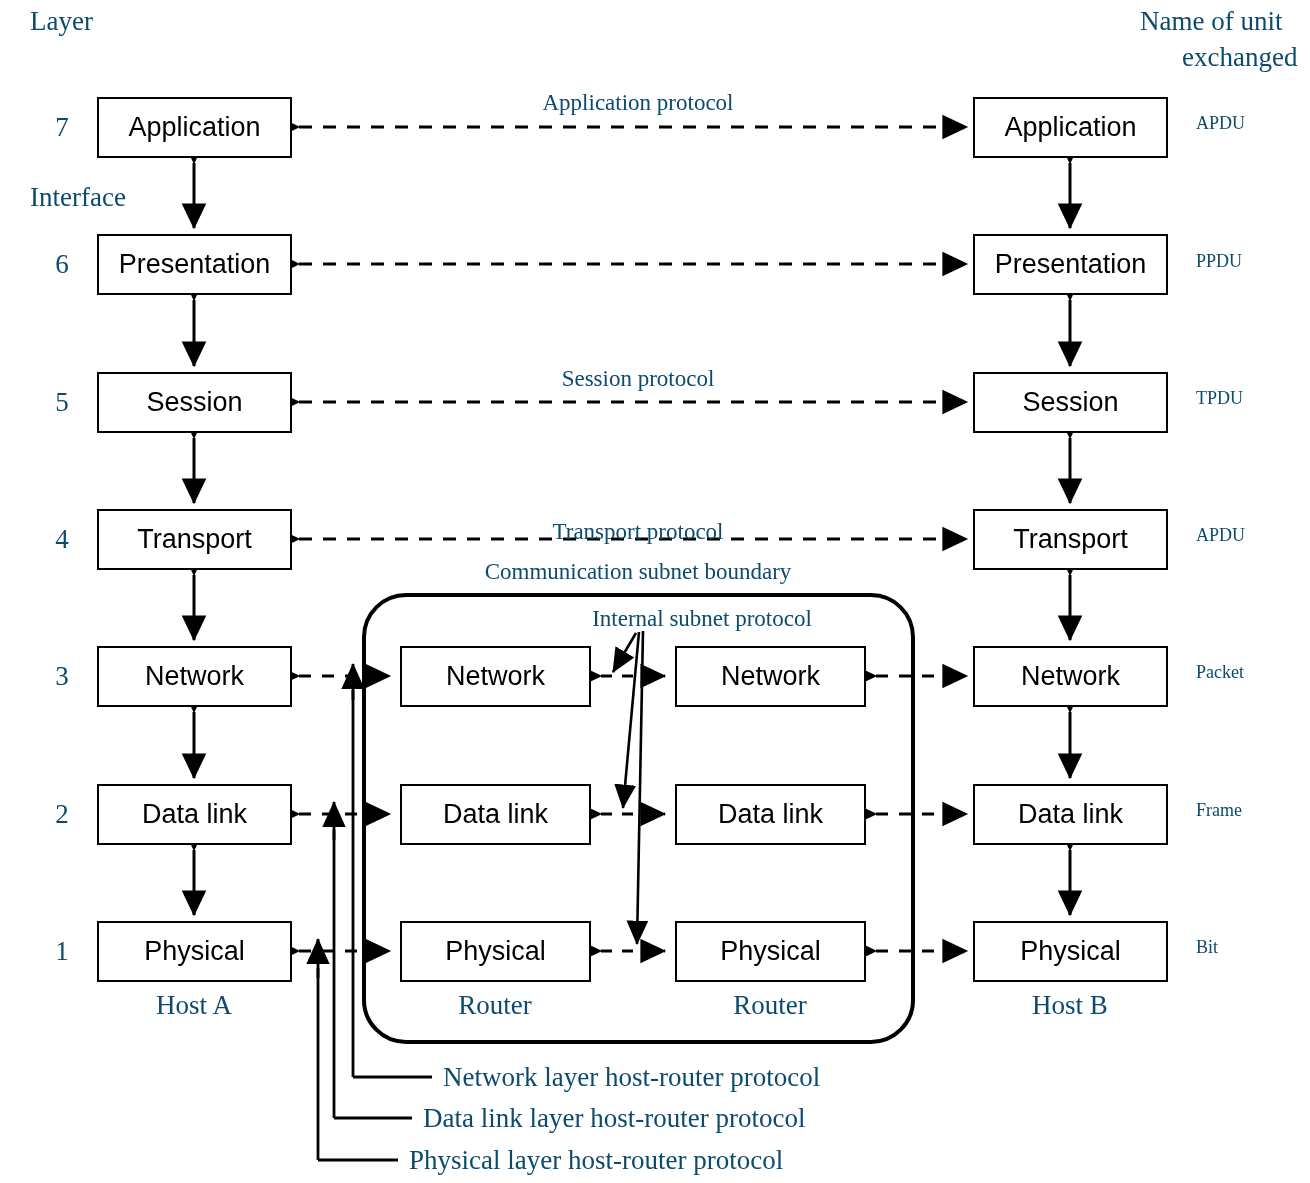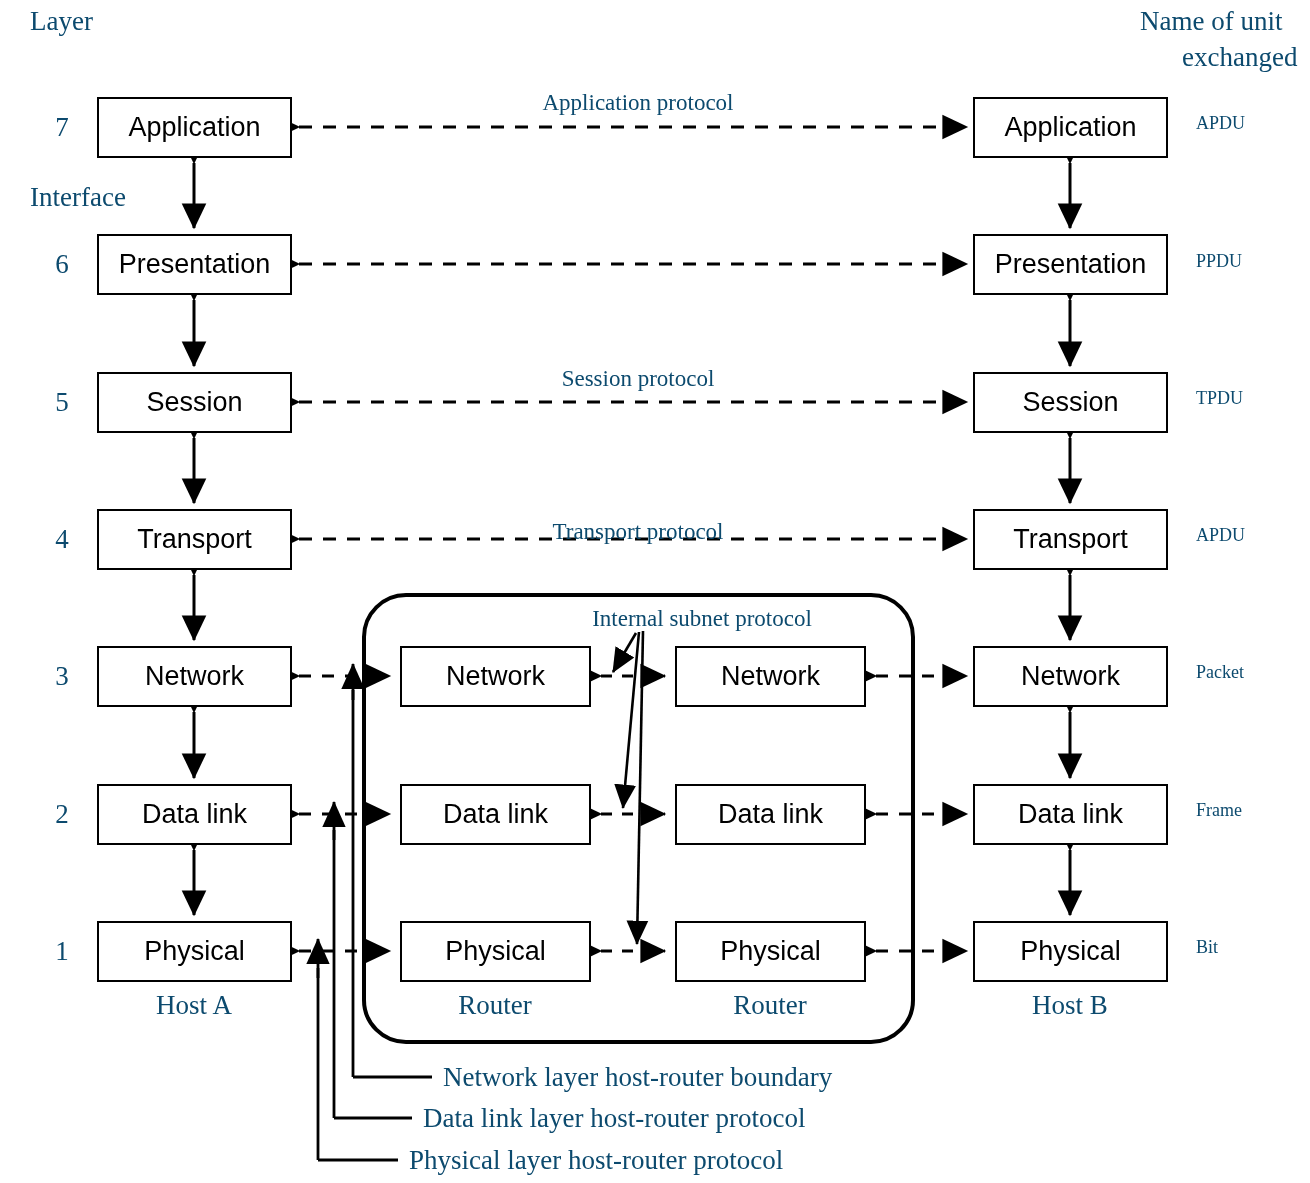--- a/index.html
+++ b/index.html
@@ -190,32 +190,33 @@
     <span class="box-label">Data link</span>
     </div>
   <div class="box" style="left:675px;top:921px;width:191px;height:61px;">
     <span class="box-label">Physical</span>
     </div>
 
   <div class="lbl proto ctr" style="left:638px;top:103px;">Application protocol</div>
   <div class="lbl proto ctr" style="left:638px;top:379px;">Session protocol</div>
   <div class="lbl proto ctr" style="left:638px;top:518px;margin-top:14px;">Transport protocol</div>
 
+  <div class="lbl proto ctr" style="left:638px;top:572px;">Communication subnet boundary</div>
   <div class="lbl proto ctr" style="left:702px;top:619px;">Internal subnet protocol</div>
 
   <div class="lbl unit" style="left:1196px;top:113px;">APDU</div>
   <div class="lbl unit" style="left:1196px;top:251px;">PPDU</div>
   <div class="lbl unit" style="left:1196px;top:388px;">TPDU</div>
   <div class="lbl unit" style="left:1196px;top:525px;">APDU</div>
   <div class="lbl unit" style="left:1196px;top:662px;">Packet</div>
   <div class="lbl unit" style="left:1196px;top:800px;">Frame</div>
   <div class="lbl unit" style="left:1196px;top:937px;">Bit</div>
 
   <div class="lbl hostname ctr" style="left:194px;top:1005px;">Host A</div>
   <div class="lbl hostname ctr" style="left:495px;top:1005px;">Router</div>
   <div class="lbl hostname ctr" style="left:770px;top:1005px;">Router</div>
   <div class="lbl hostname ctr" style="left:1070px;top:1005px;">Host B</div>
 
-  <div class="lbl leadlbl" style="left:443px;top:1062px;">Network layer host-router boundary</div>
+  <div class="lbl leadlbl" style="left:443px;top:1062px;">Network layer host-router protocol</div>
   <div class="lbl leadlbl" style="left:409px;top:1145px;">Physical layer host-router protocol</div>
   <div class="lbl leadlbl" style="left:423px;top:1103px;">Data link layer host-router protocol</div>
 
 </div>
 
 </body></html>

